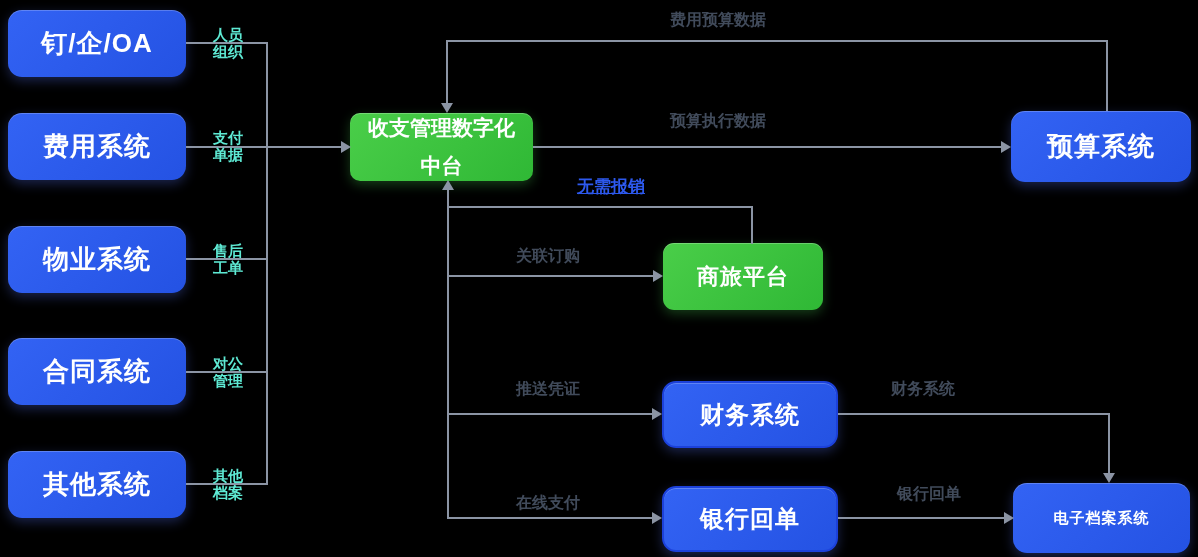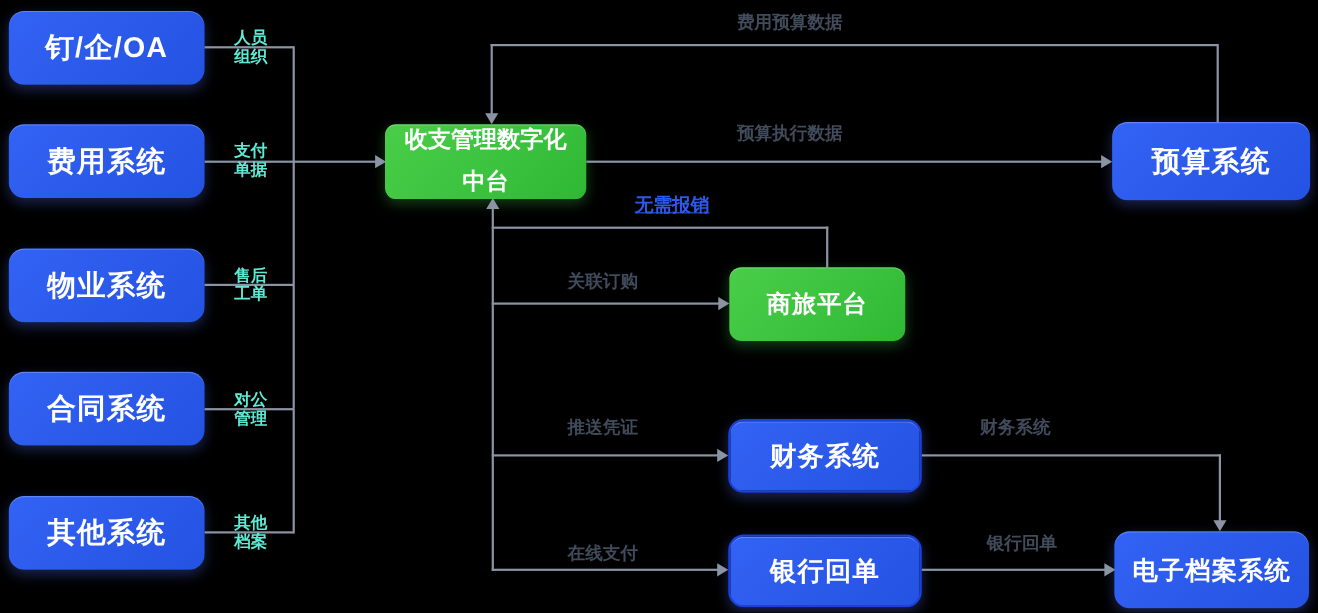--- a/index.html
+++ b/index.html
@@ -64,21 +64,21 @@
   </div>
   <div class="node green" style="left:663px;top:243px;width:160px;height:67px;font-size:22px;border-radius:11px;">
     <span>商旅平台</span>
   </div>
   <div class="node blue bordered" style="left:662px;top:381px;width:176px;height:67px;font-size:24px;">
     <span>财务系统</span>
   </div>
   <div class="node blue bordered" style="left:662px;top:486px;width:176px;height:66px;font-size:24px;">
     <span>银行回单</span>
   </div>
-  <div class="node blue" style="left:1013px;top:483px;width:177px;height:70px;font-size:23px;">
+  <div class="node blue" style="left:1013px;top:483px;width:177px;height:70px;font-size:15px;">
     <span>电子档案系统</span>
   </div>
 
   <div class="line" style="left:266px;top:42px;width:2px;height:443px;"></div>
   <div class="line" style="left:186px;top:42px;width:81px;height:2px;"></div>
   <div class="line" style="left:186px;top:146px;width:156px;height:2px;"></div>
   <div class="arrow right" style="left:341px;top:141px;"></div>
   <div class="line" style="left:186px;top:258px;width:81px;height:2px;"></div>
   <div class="line" style="left:186px;top:371px;width:81px;height:2px;"></div>
   <div class="line" style="left:186px;top:483px;width:81px;height:2px;"></div>

